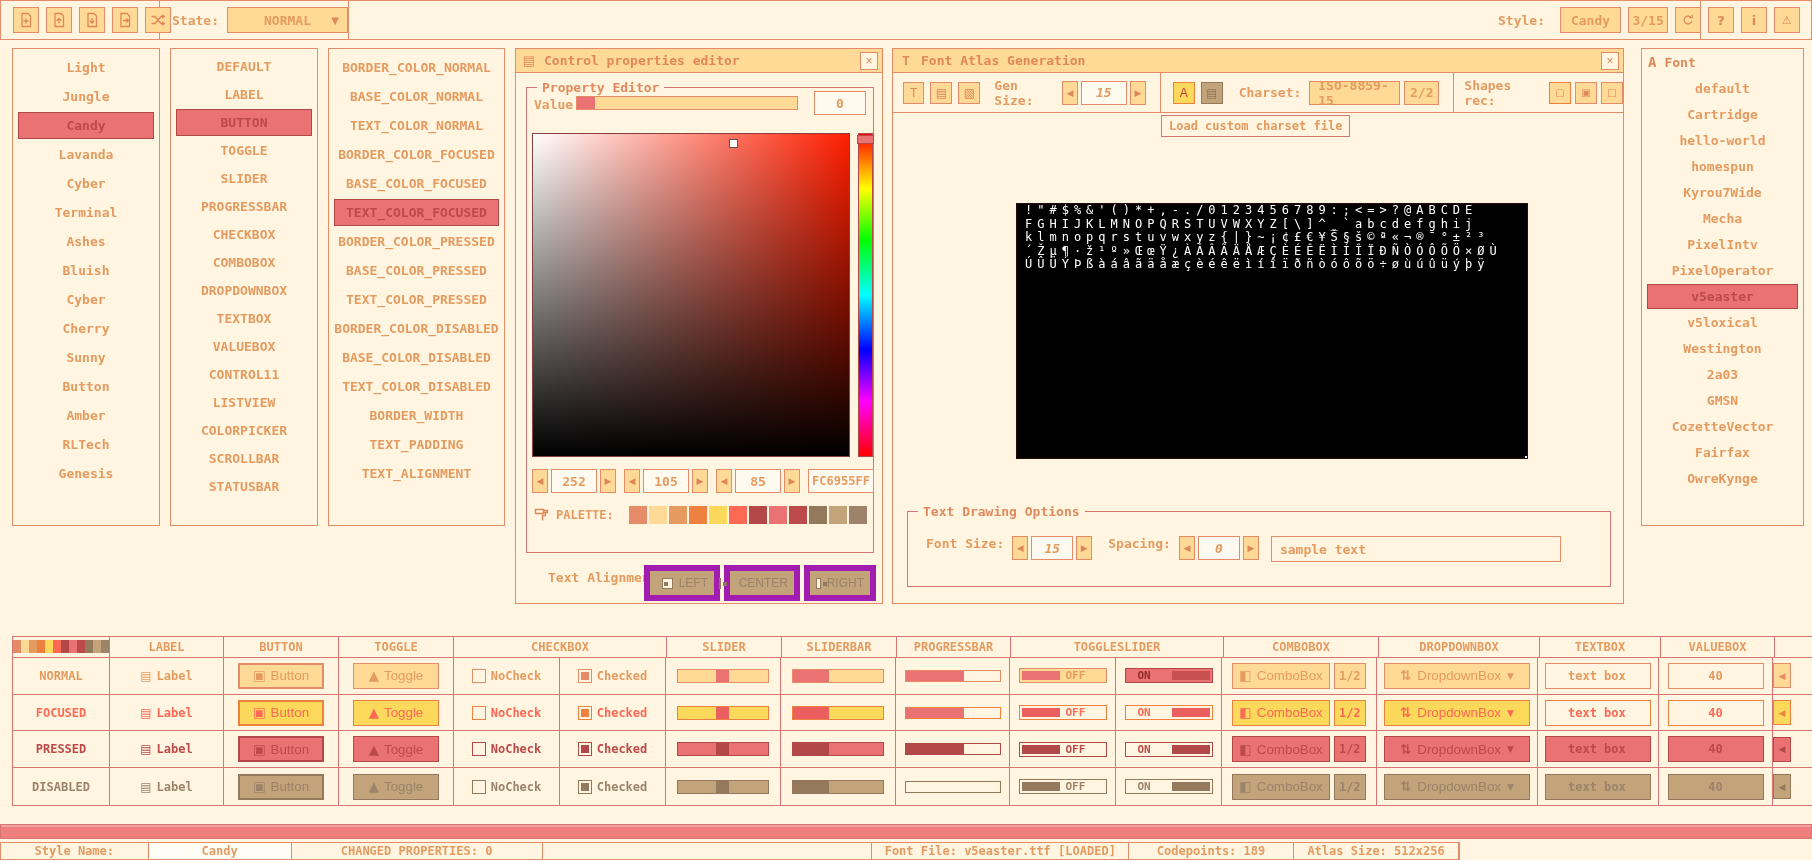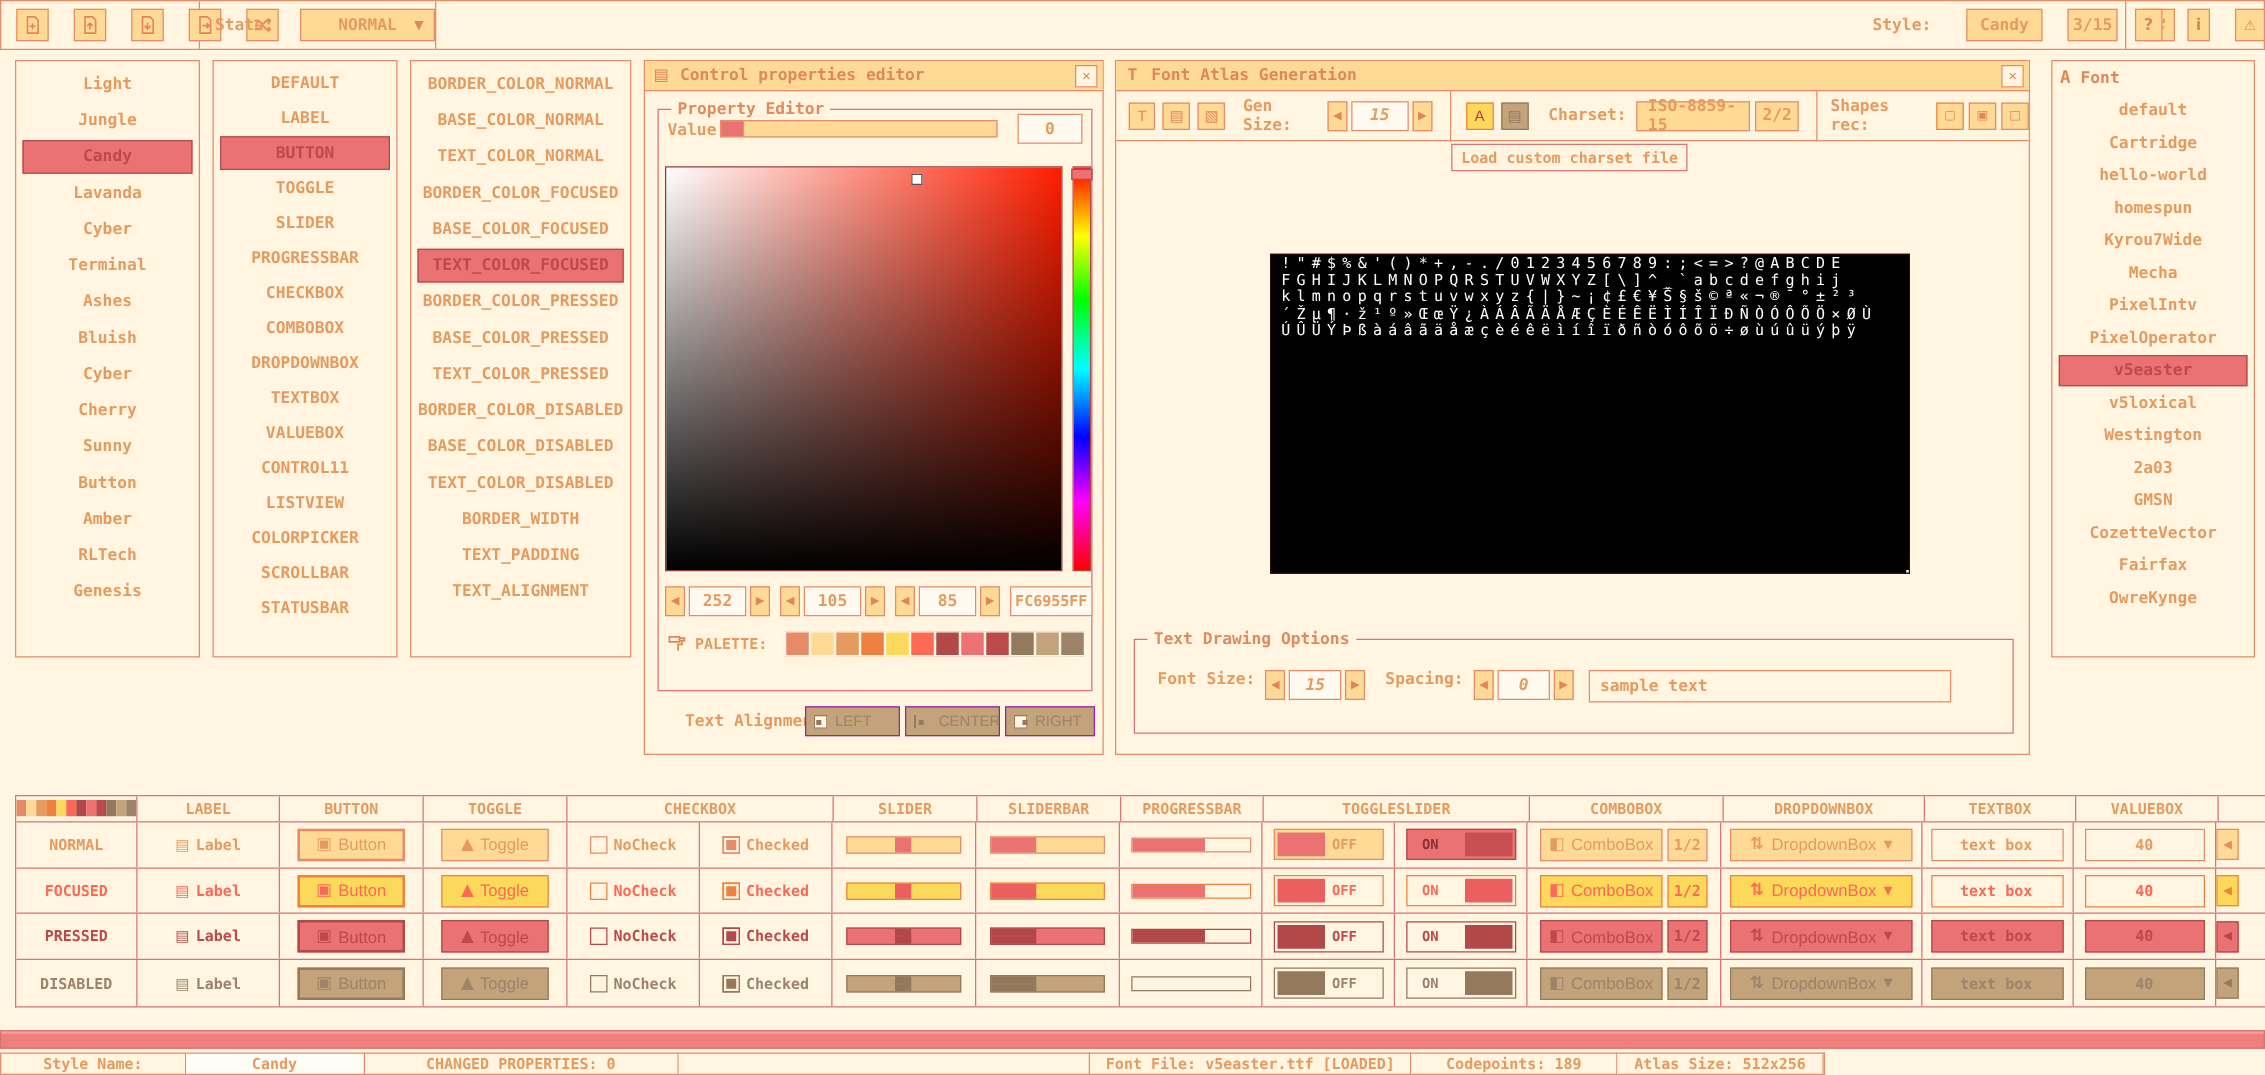--- a/index.html
+++ b/index.html
@@ -14,21 +14,21 @@
   .titlebar{height:24px;background:#feda96;border-bottom:1px solid #e58b68;display:flex;align-items:center;
             padding:0 4px;color:#e0875a;font-size:13px;}
   .titlebar .ticon{width:18px;text-align:center;margin-right:6px;color:#e0875a;}
   .closebtn{margin-left:auto;width:18px;height:18px;border:1px solid #e58b68;background:#fff5e1;
             display:flex;align-items:center;justify-content:center;color:#e0875a;font-size:12px;cursor:pointer;}
   .groupbox{position:absolute;border:1px solid #d77575;}
   .grouplabel{position:absolute;top:-8px;left:10px;background:#fff5e1;padding:0 5px;font-size:13px;color:#e08a5e;}
 
   
   .toolbar{position:absolute;left:0;top:0;width:1812px;height:40px;border:1px solid #e58b68;display:flex;}
-  .tsec{display:flex;align-items:center;border-right:1px solid #e58b68;height:100%;gap:13px;}
+  .tsec{display:flex;align-items:center;border-right:1px solid #e58b68;height:100%;}
   .tsec.last{border-right:none;}
   .tbtn{width:26px;height:26px;border:1px solid #e58b68;background:#feda96;display:flex;align-items:center;
         justify-content:center;margin-left:7px;color:#e0875a;font-size:13px;cursor:pointer;}
   .tbtn svg{display:block;}
   .tlabel{font-size:13px;margin:0 8px 0 12px;color:#e59b5f;}
   .dropdown{width:124px;height:26px;border:1px solid #e58b68;background:#feda96;display:flex;align-items:center;
             justify-content:center;position:relative;font-size:13px;color:#e59b5f;cursor:pointer;}
   .dropdown .arr{position:absolute;right:8px;font-size:10px;color:#e0875a;}
   .fillsec{flex:1;border-right:none;}
   .stylebox{height:26px;border:1px solid #e58b68;background:#feda96;display:flex;align-items:center;
@@ -56,22 +56,22 @@
   .huebar{position:absolute;left:342px;top:84px;width:15px;height:324px;border:1px solid #b34848;
           background:linear-gradient(to bottom,#f00 0%,#ff0 17%,#0f0 33%,#0ff 50%,#00f 67%,#f0f 83%,#f00 100%);}
   .hue-knob{position:absolute;left:-2px;right:-2px;top:1px;height:9px;background:#eb7272;border:1px solid #b34848;}
   .spin{position:absolute;display:flex;height:24px;}
   .spin .sbtn{width:16px;height:24px;border:1px solid #e58b68;background:#feda96;color:#e0875a;display:flex;
               align-items:center;justify-content:center;font-size:9px;cursor:pointer;}
   .spin .sval{width:46px;height:24px;border:1px solid #e58b68;background:#fffaef;color:#e59b5f;display:flex;
               align-items:center;justify-content:center;font-size:13px;margin:0 3px;}
   .swatches{position:absolute;display:flex;}
   .swatch{width:20px;height:20px;border:1px solid #fff5e1;}
-  .albtn{position:absolute;width:76px;height:24px;border:1px solid #a21caf;background:#c2a37a;color:#9c8369;
-         display:flex;align-items:center;justify-content:flex-start;font-size:12px;cursor:pointer;}
+  .albtn{position:absolute;width:76px;height:36px;border:6px solid #a21caf;background:#c2a37a;color:#9c8369;
+         display:flex;align-items:center;justify-content:flex-end;font-size:12px;cursor:pointer;}
   .alic{width:11px;height:11px;border:1px solid #94795d;position:relative;display:inline-block;margin-right:6px;background:#fff5e1;}
   .alic::after{content:"";position:absolute;width:4px;height:4px;background:#94795d;top:3px;}
   .al-left .alic::after{left:1px;} .al-center .alic::after{left:3px;} .al-right .alic::after{left:6px;}
 
   
   .atoolbar{position:absolute;left:0;top:24px;width:730px;height:40px;border-bottom:1px solid #e58b68;
             display:flex;align-items:center;}
   .abtn{width:22px;height:22px;border:1px solid #e58b68;background:#feda96;color:#e0875a;display:flex;
         align-items:center;justify-content:center;font-size:12px;margin-left:6px;cursor:pointer;}
   .abtn.first{margin-left:10px;}
@@ -126,21 +126,21 @@
   .cb{width:14px;height:14px;border:1px solid var(--b);background:#fff5e1;display:inline-block;}
   .cb-on{background:var(--b);box-shadow:inset 0 0 0 2px #fff5e1;}
   .w-slider{width:92px;height:14px;border:1px solid var(--b);background:var(--base);position:relative;cursor:pointer;}
   .w-slider .knob{position:absolute;left:42%;top:0;width:13px;height:12px;background:var(--kn);}
   .w-sbar{width:92px;height:14px;border:1px solid var(--b);background:var(--base);cursor:pointer;}
   .w-sbar .fill{display:block;height:100%;width:40%;background:var(--kn);}
   .w-prog{width:96px;height:12px;border:1px solid var(--b);background:#fff5e1;cursor:pointer;}
   .w-prog .fill{display:block;height:100%;width:var(--pf,62%);background:#eb7272;}
   .row-pressed .w-prog .fill{background:#b34848;}
   .row-disabled .w-prog .fill{width:0;}
-  .w-ts{width:88px;height:25px;border:1px solid var(--b);background:#fff5e1;position:relative;display:flex;
+  .w-ts{width:88px;height:15px;border:1px solid var(--b);background:#fff5e1;position:relative;display:flex;
         align-items:center;color:var(--t);font-size:11px;cursor:pointer;text-align:right;}
   .row-normal .ts-off{background:var(--base);}
   .row-normal .ts-on{background:#eb7272;border-color:#b34848;color:#8f2f2f;}
   .ts-knob{position:absolute;top:2px;bottom:2px;width:38px;background:var(--kn);color:#fff5e1;display:flex;
            align-items:center;justify-content:center;font-size:9px;}
   .row-normal .ts-on .ts-knob{background:#c85050;}
   .ts-off .ts-knob{left:2px;} .ts-on .ts-knob{right:2px;}
   .ts-off .tstext{margin-left:46px;} .ts-on .tstext{margin-left:12px;}
   .w-combo{min-width:96px;height:26px;border:1px solid var(--b);background:var(--base);color:var(--t);
            display:flex;align-items:center;justify-content:center;gap:5px;cursor:pointer;}

